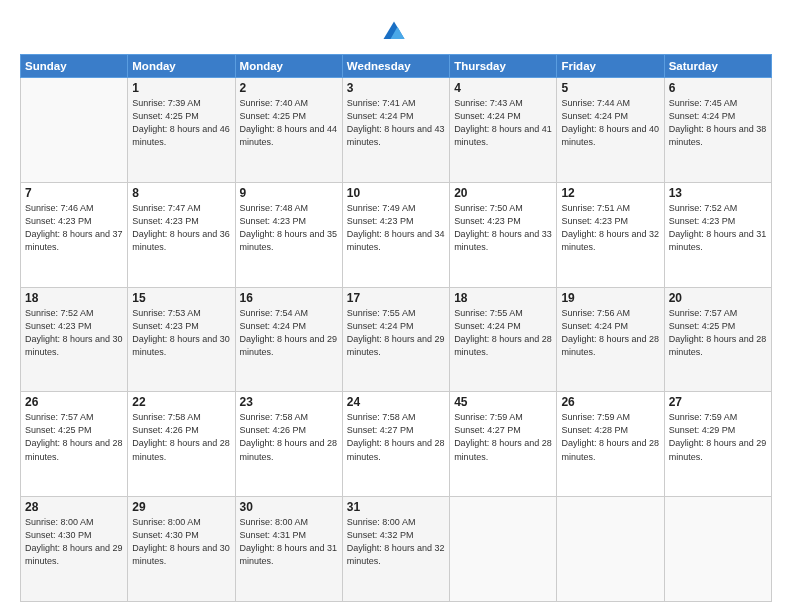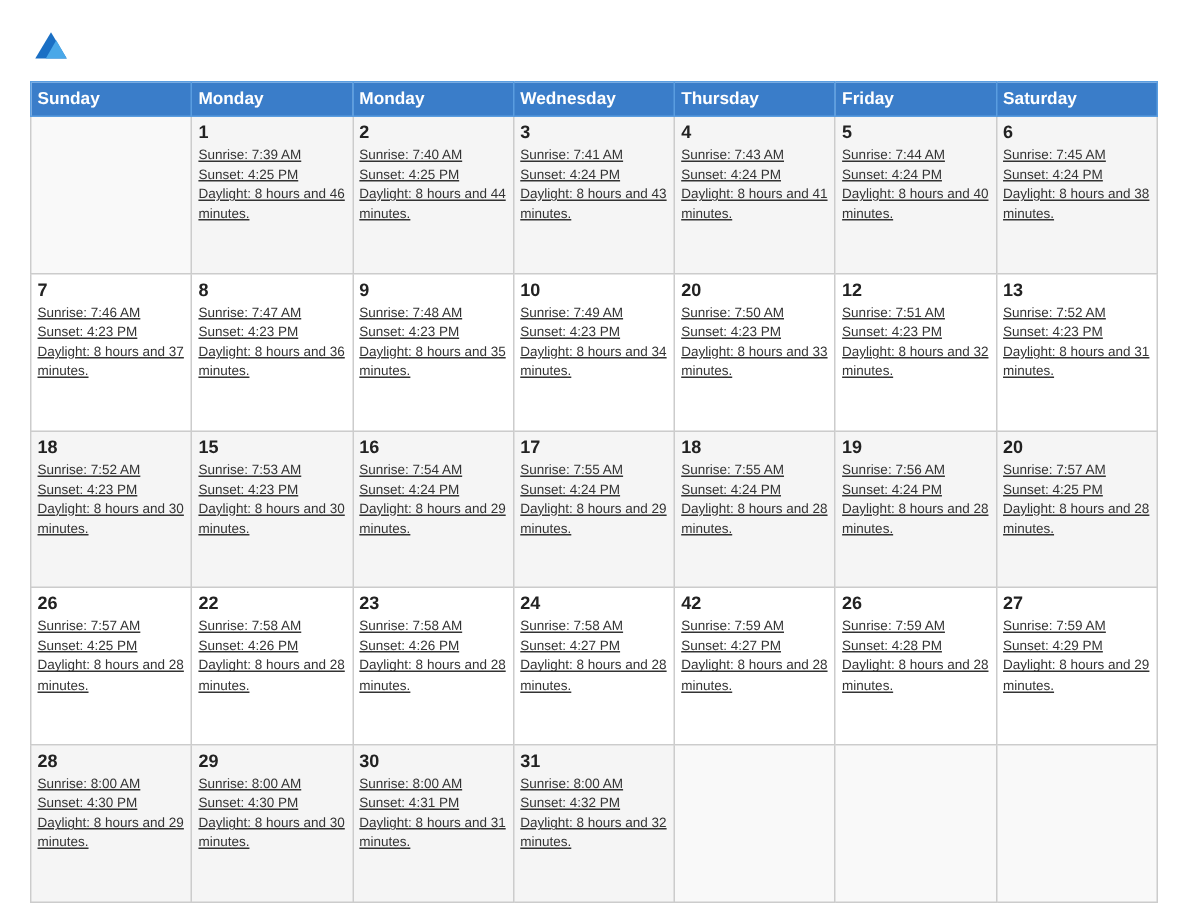--- a/index.html
+++ b/index.html
@@ -9,20 +9,21 @@
       width: 792px;
       height: 612px;
       overflow: hidden;
     }
     .page {
       width: 792px;
       height: 612px;
       padding: 18px 20px 10px 20px;
       display: flex;
       flex-direction: column;
+      align-items: center;
     }
     .header {
       display: flex;
       justify-content: space-between;
       align-items: flex-start;
       margin-bottom: 8px;
     }
     .logo {
       display: flex;
       align-items: center;
@@ -94,21 +95,20 @@
       font-size: 12px;
       font-weight: bold;
       color: #222;
       display: block;
       margin-bottom: 2px;
     }
     .day-info {
       font-size: 9px;
       color: #333;
       line-height: 1.45;
-      text-decoration: underline;
     }
     .empty-cell {
       background: #f9f9f9 !important;
     }
   </style>
 </head>
 <body>
 
 <div class="page">
   <div class="header">
@@ -190,21 +190,21 @@
         </tr>
         <tr>
           <td><span class="day-num">26</span>
           <span class="day-info">Sunrise: 7:57 AM<br>Sunset: 4:25 PM<br>Daylight: 8 hours and 28 minutes.</span></td>
           <td><span class="day-num">22</span>
           <span class="day-info">Sunrise: 7:58 AM<br>Sunset: 4:26 PM<br>Daylight: 8 hours and 28 minutes.</span></td>
           <td><span class="day-num">23</span>
           <span class="day-info">Sunrise: 7:58 AM<br>Sunset: 4:26 PM<br>Daylight: 8 hours and 28 minutes.</span></td>
           <td><span class="day-num">24</span>
           <span class="day-info">Sunrise: 7:58 AM<br>Sunset: 4:27 PM<br>Daylight: 8 hours and 28 minutes.</span></td>
-          <td><span class="day-num">42</span>
+          <td><span class="day-num">45</span>
           <span class="day-info">Sunrise: 7:59 AM<br>Sunset: 4:27 PM<br>Daylight: 8 hours and 28 minutes.</span></td>
           <td><span class="day-num">26</span>
           <span class="day-info">Sunrise: 7:59 AM<br>Sunset: 4:28 PM<br>Daylight: 8 hours and 28 minutes.</span></td>
           <td><span class="day-num">27</span>
           <span class="day-info">Sunrise: 7:59 AM<br>Sunset: 4:29 PM<br>Daylight: 8 hours and 29 minutes.</span></td>
         </tr>
         <tr>
           <td><span class="day-num">28</span>
           <span class="day-info">Sunrise: 8:00 AM<br>Sunset: 4:30 PM<br>Daylight: 8 hours and 29 minutes.</span></td>
           <td><span class="day-num">29</span>

